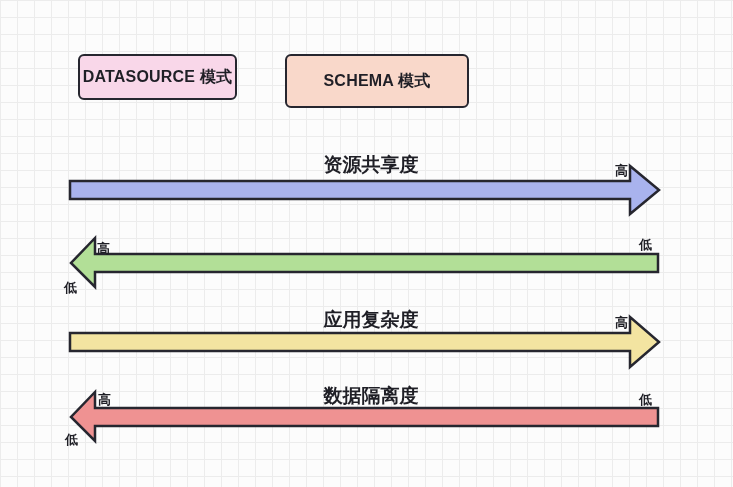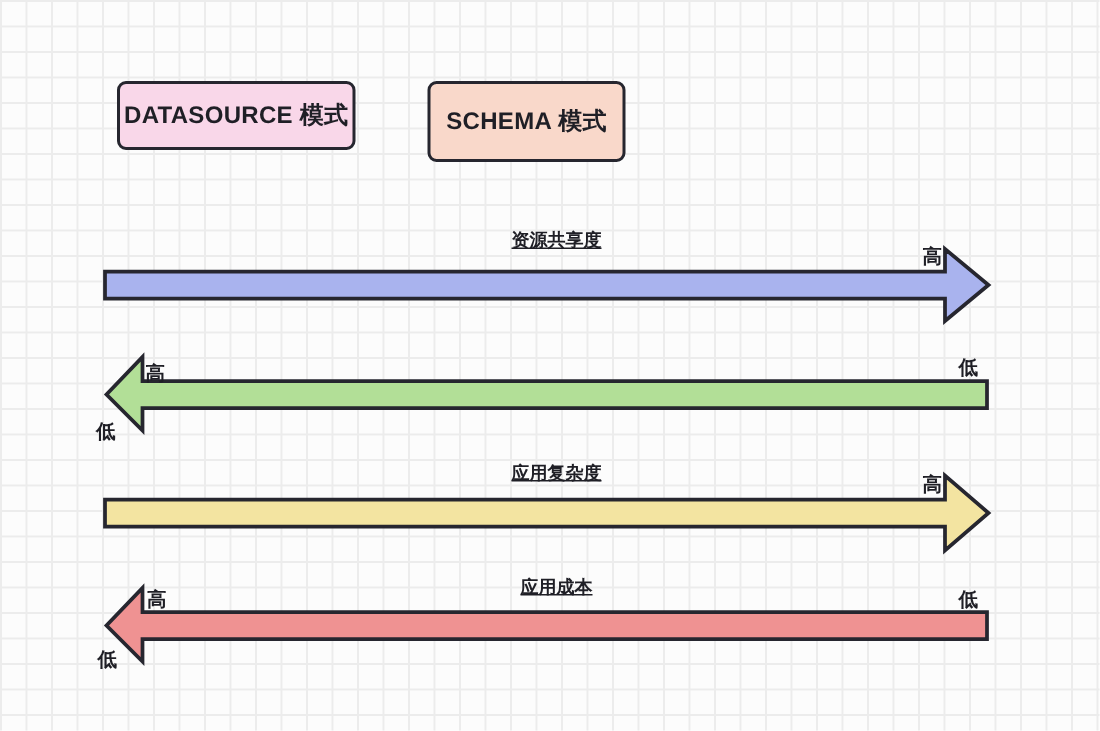--- a/index.html
+++ b/index.html
@@ -36,30 +36,29 @@
     border-radius: 6px;
     display: flex;
     align-items: center;
     justify-content: center;
     font-size: 16px;
     font-weight: 600;
     letter-spacing: 0.2px;
     white-space: nowrap;
   }
   #box-datasource { left: 68px;  top: 54px; width: 159px; height: 46px; margin-left: 10px; }
-  #box-schema     { left: 285px; top: 54px; width: 132px; height: 54px; }
+  #box-schema     { left: 285px; top: 54px; width: 184px; height: 54px; }
   #box-column     { left: 503px; top: 55px; width: 159px; height: 53px; }
   .arrow-title {
     position: absolute;
     left: 371px;
     transform: translateX(-50%);
-    font-size: 12px;
+    font-size: 19px;
     font-weight: 600;
     white-space: nowrap;
-    text-decoration: underline;
   }
   .level-label {
     position: absolute;
     font-size: 13px;
     font-weight: 600;
     white-space: nowrap;
   }
 </style>
 </head>
 <body>
@@ -83,18 +82,18 @@
   <div class="arrow-title" style="top:152px;">资源共享度</div>
   <div class="level-label" style="left:615px; top:162px;">高</div>
 
   <div class="level-label" style="left:97px; top:240px;">高</div>
   <div class="level-label" style="left:64px; top:279px;">低</div>
   <div class="level-label" style="left:639px; top:236px;">低</div>
 
   <div class="arrow-title" style="top:307px;text-align:center;">应用复杂度</div>
   <div class="level-label" style="left:615px; top:314px;">高</div>
 
-  <div class="arrow-title" style="top:383px;">应用成本</div>
+  <div class="arrow-title" style="top:383px;">数据隔离度</div>
   <div class="level-label" style="left:98px; top:391px;">高</div>
   <div class="level-label" style="left:65px; top:431px;">低</div>
   <div class="level-label" style="left:639px; top:391px;">低</div>
 
 </div>
 
 </body></html>

